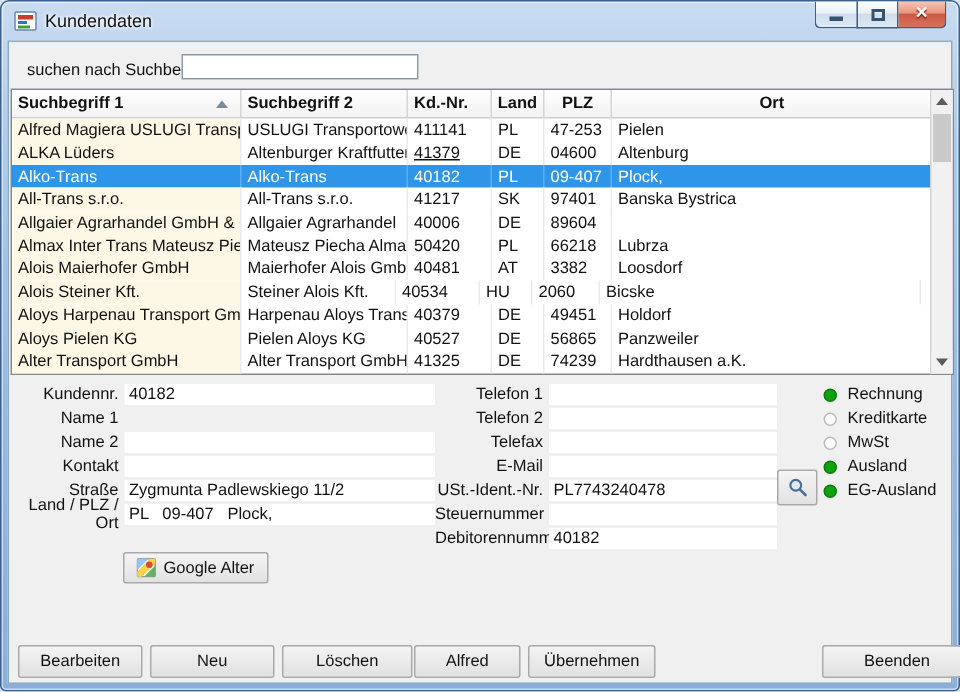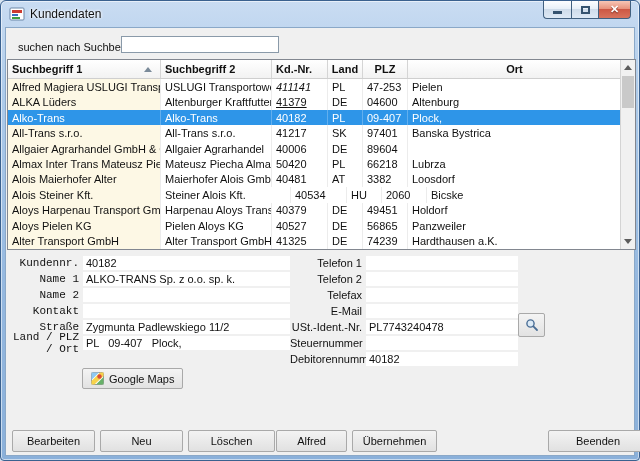--- a/index.html
+++ b/index.html
@@ -56,21 +56,21 @@
   .tri-up{width:0;height:0;border-left:4px solid transparent;border-right:4px solid transparent;border-bottom:5px solid #5c5c5c;}
   .tri-down{width:0;height:0;border-left:4px solid transparent;border-right:4px solid transparent;border-top:5px solid #5c5c5c;}
   .sb-thumb{position:absolute;left:1px;right:1px;top:16px;height:32px;background:#c9c9c9;}
 
   
   .fcol{position:absolute;}
   #form-left{left:2px;top:227px;}
   #form-right{left:284px;top:227px;}
   .frow{height:16px;display:flex;align-items:center;}
   .flabel{font-size:11px;color:#111;text-align:right;padding-right:4px;flex:0 0 auto;}
-  #form-left .flabel{width:75px;font-family:Liberation Mono, monospace;}
+  #form-left .flabel{width:75px;}
   #form-right .flabel{width:76px;}
   .fvalue{background:#fff;height:14px;font-size:11px;color:#111;padding:0 3px;line-height:14px;
     white-space:pre;overflow:hidden;flex:0 0 auto;}
   #form-left .fvalue{width:207px;}
   #form-right .fvalue{width:152px;}
 
   #indicators{position:absolute;left:543px;top:227px;}
   .irow{height:16px;display:flex;align-items:center;}
   .dot{width:9px;height:9px;border-radius:50%;flex:0 0 auto;}
   .dot.on{background:#0fa30f;border:1px solid #0a7a0a;}
@@ -139,21 +139,21 @@
             <span>PLZ</span>
           </div>
           <div class="th c" style="width: 214px;">
             <span>Ort</span>
           </div>
         </div>
       <div class="tbody" id="tbody">
           <div class="tr">
             <div class="td col-s1" style="width: 153px;">Alfred Magiera USLUGI Transpor</div>
             <div class="td col-s2" style="width: 111px;">USLUGI Transportowe A</div>
-            <div class="td col-kdnr" style="width: 56px; font-style: italic;">411141</div>
+            <div class="td col-kdnr" style="width: 56px;">411141</div>
             <div class="td col-land" style="width: 35px;">PL</div>
             <div class="td col-plz" style="width: 45px;">47-253</div>
             <div class="td col-ort" style="width: 214px;">Pielen</div>
           </div>
           <div class="tr">
             <div class="td col-s1" style="width: 153px;">ALKA Lüders</div>
             <div class="td col-s2" style="width: 111px;">Altenburger Kraftfutterw</div>
             <div class="td col-kdnr" style="width: 56px; text-decoration: underline;">41379</div>
             <div class="td col-land" style="width: 35px;">DE</div>
             <div class="td col-plz" style="width: 45px;">04600</div>
@@ -184,30 +184,30 @@
           </div>
           <div class="tr">
             <div class="td col-s1" style="width: 153px;">Almax Inter Trans Mateusz Piec</div>
             <div class="td col-s2" style="width: 111px;">Mateusz Piecha Almax I</div>
             <div class="td col-kdnr" style="width: 56px;">50420</div>
             <div class="td col-land" style="width: 35px;">PL</div>
             <div class="td col-plz" style="width: 45px;">66218</div>
             <div class="td col-ort" style="width: 214px;">Lubrza</div>
           </div>
           <div class="tr">
-            <div class="td col-s1" style="width: 153px;">Alois Maierhofer Alter</div>
+            <div class="td col-s1" style="width: 153px;">Alois Maierhofer GmbH</div>
             <div class="td col-s2" style="width: 111px;">Maierhofer Alois GmbH</div>
             <div class="td col-kdnr" style="width: 56px;">40481</div>
             <div class="td col-land" style="width: 35px;">AT</div>
             <div class="td col-plz" style="width: 45px;">3382</div>
             <div class="td col-ort" style="width: 214px;">Loosdorf</div>
           </div>
           <div class="tr">
             <div class="td col-s1" style="width: 153px;">Alois Steiner Kft.</div>
-            <div class="td col-s2" style="width: 130px;">Steiner Alois Kft.</div>
+            <div class="td col-s2" style="width: 103px;">Steiner Alois Kft.</div>
             <div class="td col-kdnr" style="width: 56px;">40534</div>
             <div class="td col-land" style="width: 35px;">HU</div>
             <div class="td col-plz" style="width: 45px;">2060</div>
             <div class="td col-ort" style="width: 214px;">Bicske</div>
           </div>
           <div class="tr">
             <div class="td col-s1" style="width: 153px;">Aloys Harpenau Transport GmbH</div>
             <div class="td col-s2" style="width: 111px;">Harpenau Aloys Transpo</div>
             <div class="td col-kdnr" style="width: 56px;">40379</div>
             <div class="td col-land" style="width: 35px;">DE</div>
@@ -242,21 +242,20 @@
       </div>
     </div>
 
     <div id="form-left" class="fcol">
         <div class="frow">
           <div class="flabel">Kundennr.</div>
           <div class="fvalue">40182</div>
         </div>
         <div class="frow">
           <div class="flabel">Name 1</div>
-          <div class="fvalue">ALKO-TRANS Sp. z o.o. sp. k.</div>
         </div>
         <div class="frow">
           <div class="flabel">Name 2</div>
           <div class="fvalue"></div>
         </div>
         <div class="frow">
           <div class="flabel">Kontakt</div>
           <div class="fvalue"></div>
         </div>
         <div class="frow">
@@ -289,41 +288,63 @@
           <div class="flabel">USt.-Ident.-Nr.</div>
           <div class="fvalue">PL7743240478</div>
         </div>
         <div class="frow">
           <div class="flabel">Steuernummer</div>
           <div class="fvalue"></div>
         </div>
         <div class="frow">
           <div class="flabel">Debitorennummer</div>
           <div class="fvalue">40182</div>
+        </div>
+      </div>
+    <div id="indicators">
+        <div class="irow">
+          <span class="dot on"></span>
+          <span class="ilabel">Rechnung</span>
+        </div>
+        <div class="irow">
+          <span class="dot off"></span>
+          <span class="ilabel">Kreditkarte</span>
+        </div>
+        <div class="irow">
+          <span class="dot off"></span>
+          <span class="ilabel">MwSt</span>
+        </div>
+        <div class="irow">
+          <span class="dot on"></span>
+          <span class="ilabel">Ausland</span>
+        </div>
+        <div class="irow">
+          <span class="dot on"></span>
+          <span class="ilabel">EG-Ausland</span>
         </div>
       </div>
 
     <button class="lookup-btn">
       <svg width="14" height="14" viewBox="0 0 14 14">
         <circle cx="5.5" cy="5.5" r="3.6" fill="#dceaf6" stroke="#4a6e96" stroke-width="1.4"></circle>
         <line x1="8.4" y1="8.4" x2="12" y2="12" stroke="#4a6e96" stroke-width="1.8" stroke-linecap="round"></line>
       </svg>
     </button>
 
     <button class="maps-btn">
       <span class="maps-icon">
         <svg width="13" height="13" viewBox="0 0 13 13">
           <rect x="0.5" y="0.5" width="12" height="12" rx="1" fill="#fff" stroke="#9a9a9a"></rect>
           <polygon points="0.5,0.5 8,0.5 0.5,8" fill="#8fc9f2"></polygon>
           <polygon points="12.5,5 12.5,12.5 5,12.5" fill="#67b168"></polygon>
           <polygon points="9,0.5 12.5,0.5 12.5,4 3.5,12.5 0.5,12.5 0.5,9" fill="#f7d34b"></polygon>
           <circle cx="8.5" cy="4.5" r="2.2" fill="#d94b3a"></circle>
         </svg>
       </span>
-      <span>Google Maps</span>
+      <span>Google Alter</span>
     </button>
 
     <div id="btnrow">
         <button class="action-btn" style="left: 6px; width: 83px;">Bearbeiten</button>
         <button class="action-btn" style="left: 94px; width: 83px;">Neu</button>
         <button class="action-btn" style="left: 182px; width: 87px;">Löschen</button>
         <button class="action-btn" style="left: 270px; width: 71px;">Alfred</button>
         <button class="action-btn" style="left: 346px; width: 85px;">Übernehmen</button>
       </div>
     <button class="action-btn" id="beenden-btn" style="left:542px;width:100px;">Beenden</button>

